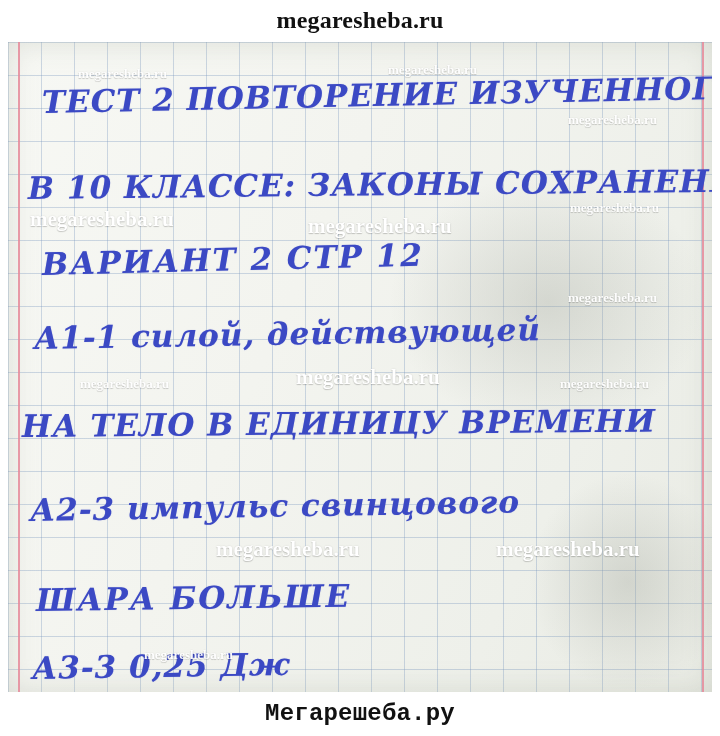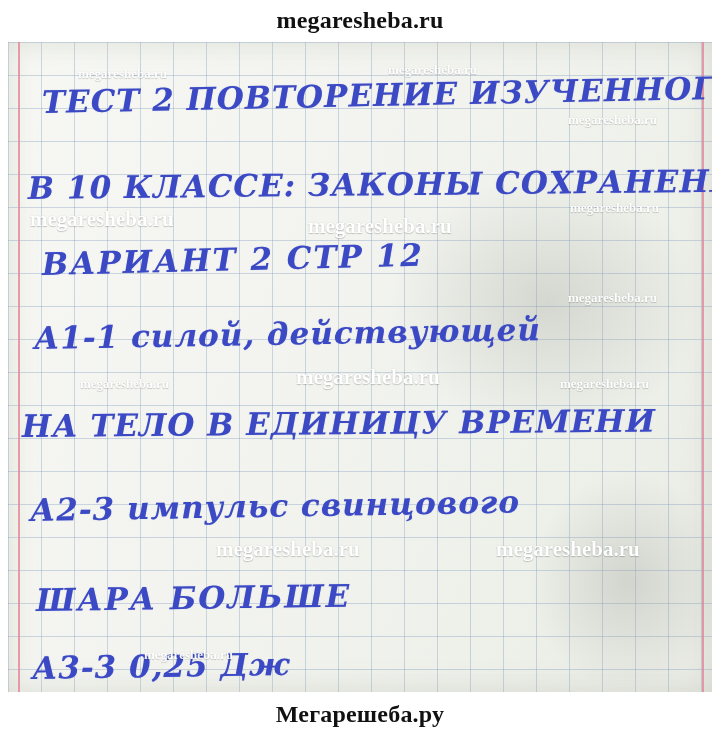--- a/index.html
+++ b/index.html
@@ -33,20 +33,21 @@
   }
   .top-banner {
     top: 0;
     height: 40px;
     line-height: 40px;
   }
   .bottom-banner {
     bottom: 0;
     height: 44px;
     line-height: 44px;
+    font-family: Liberation Mono, monospace;
   }
   
   .sheet {
     position: absolute;
     left: 8px;
     top: 42px;
     width: 704px;
     height: 650px;
     background:
       repeating-linear-gradient(to right,

